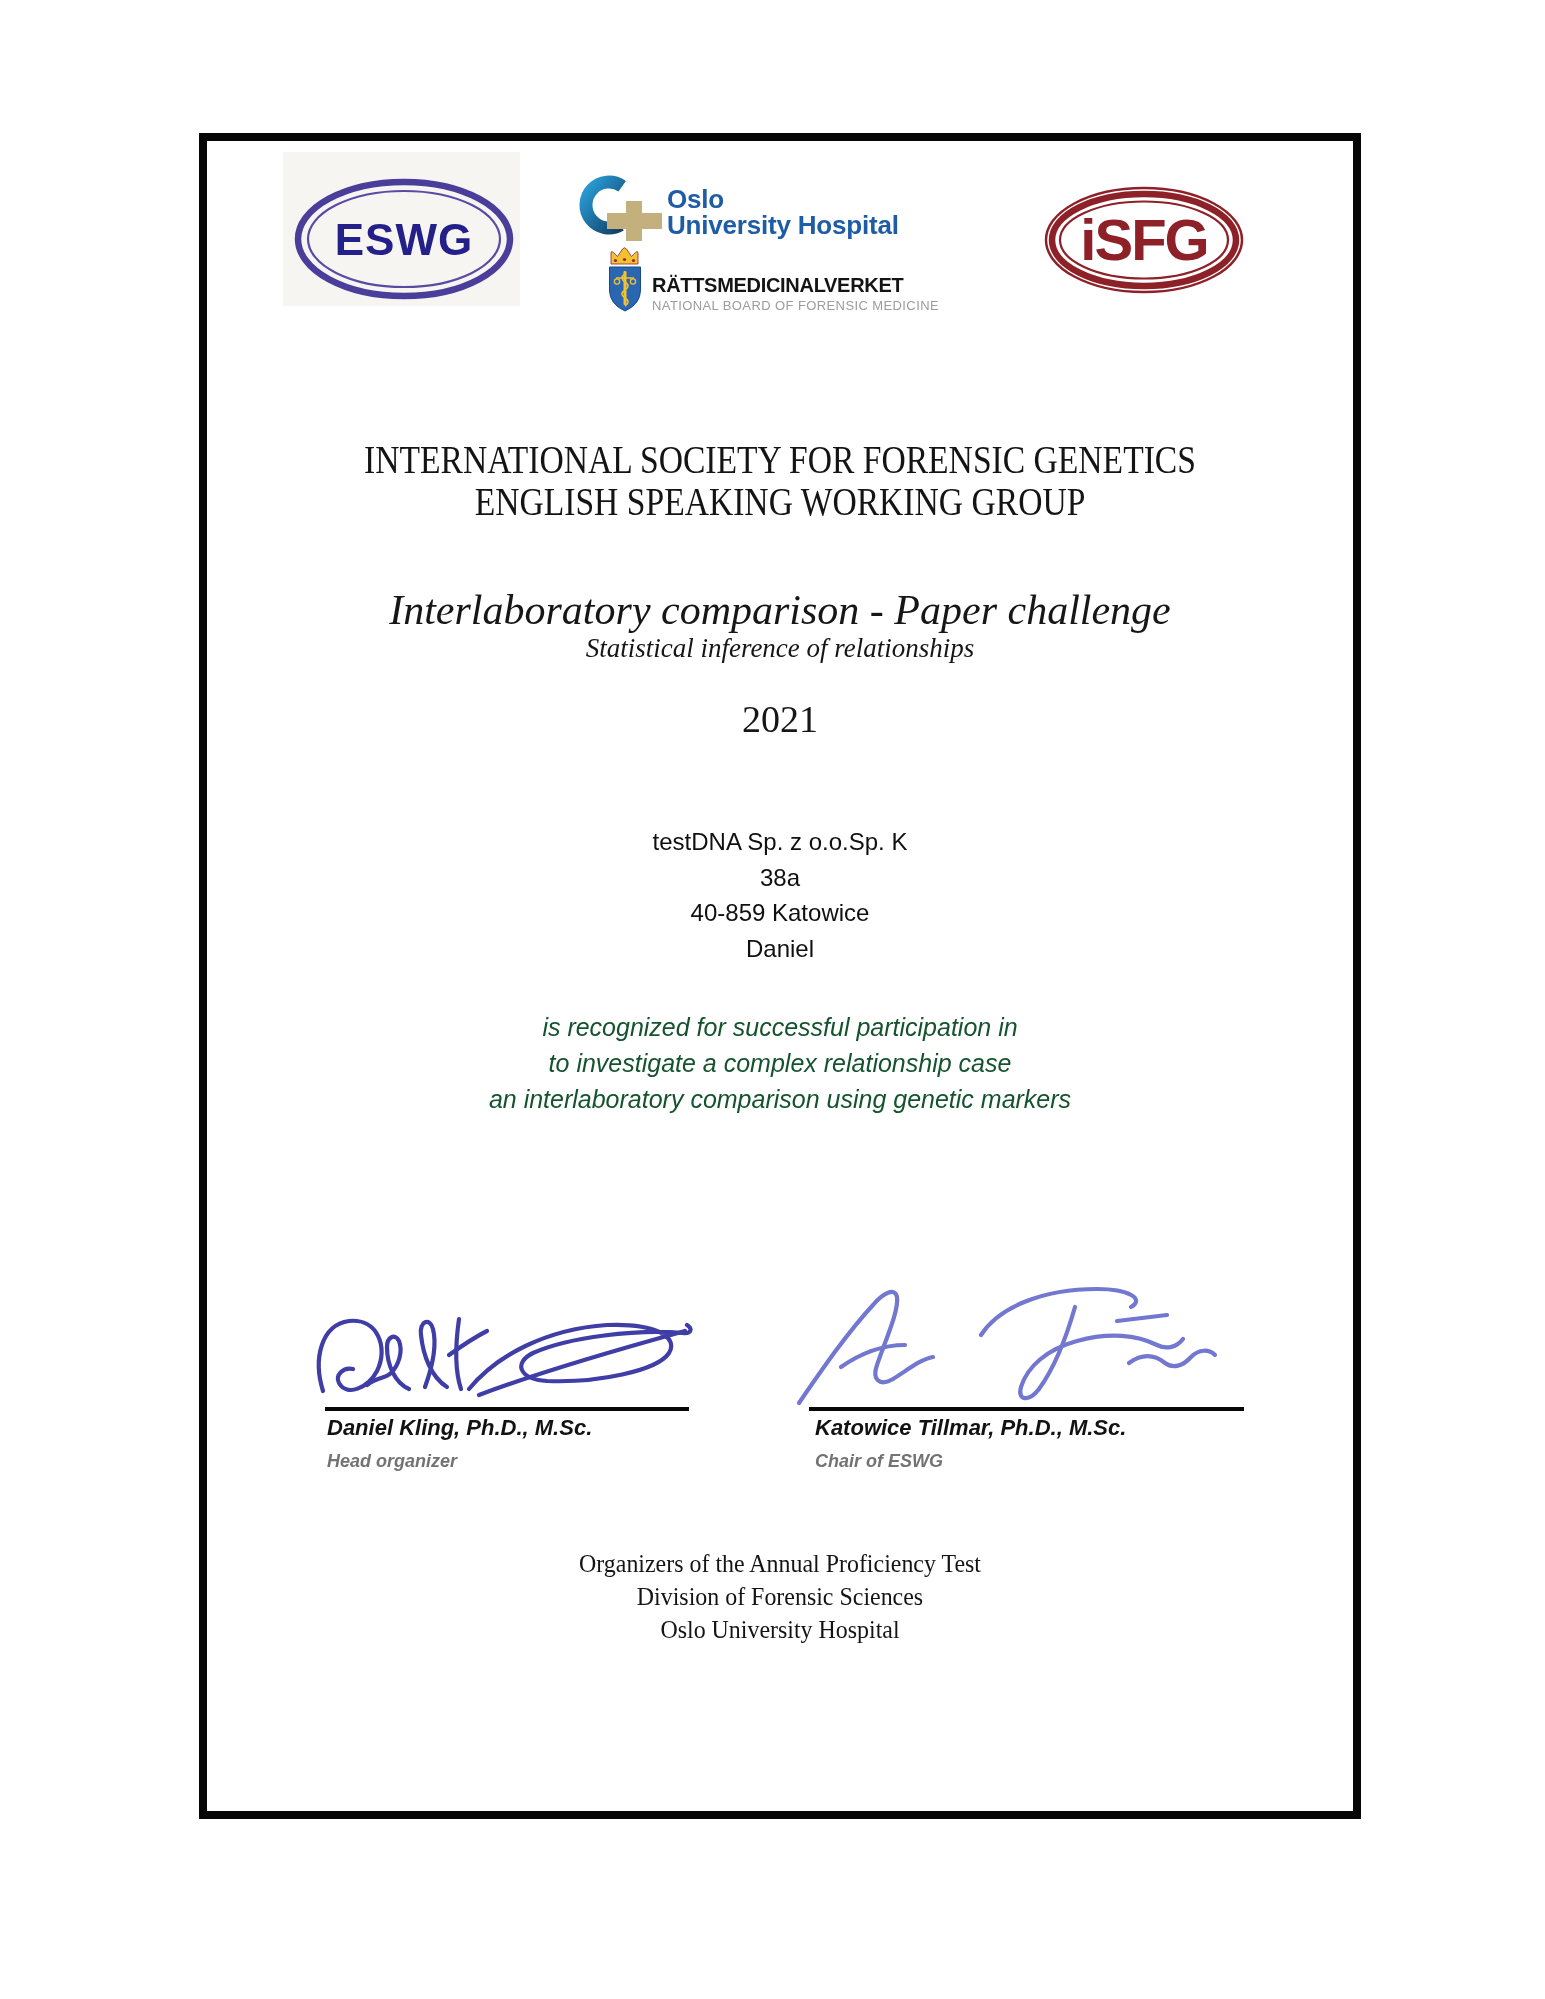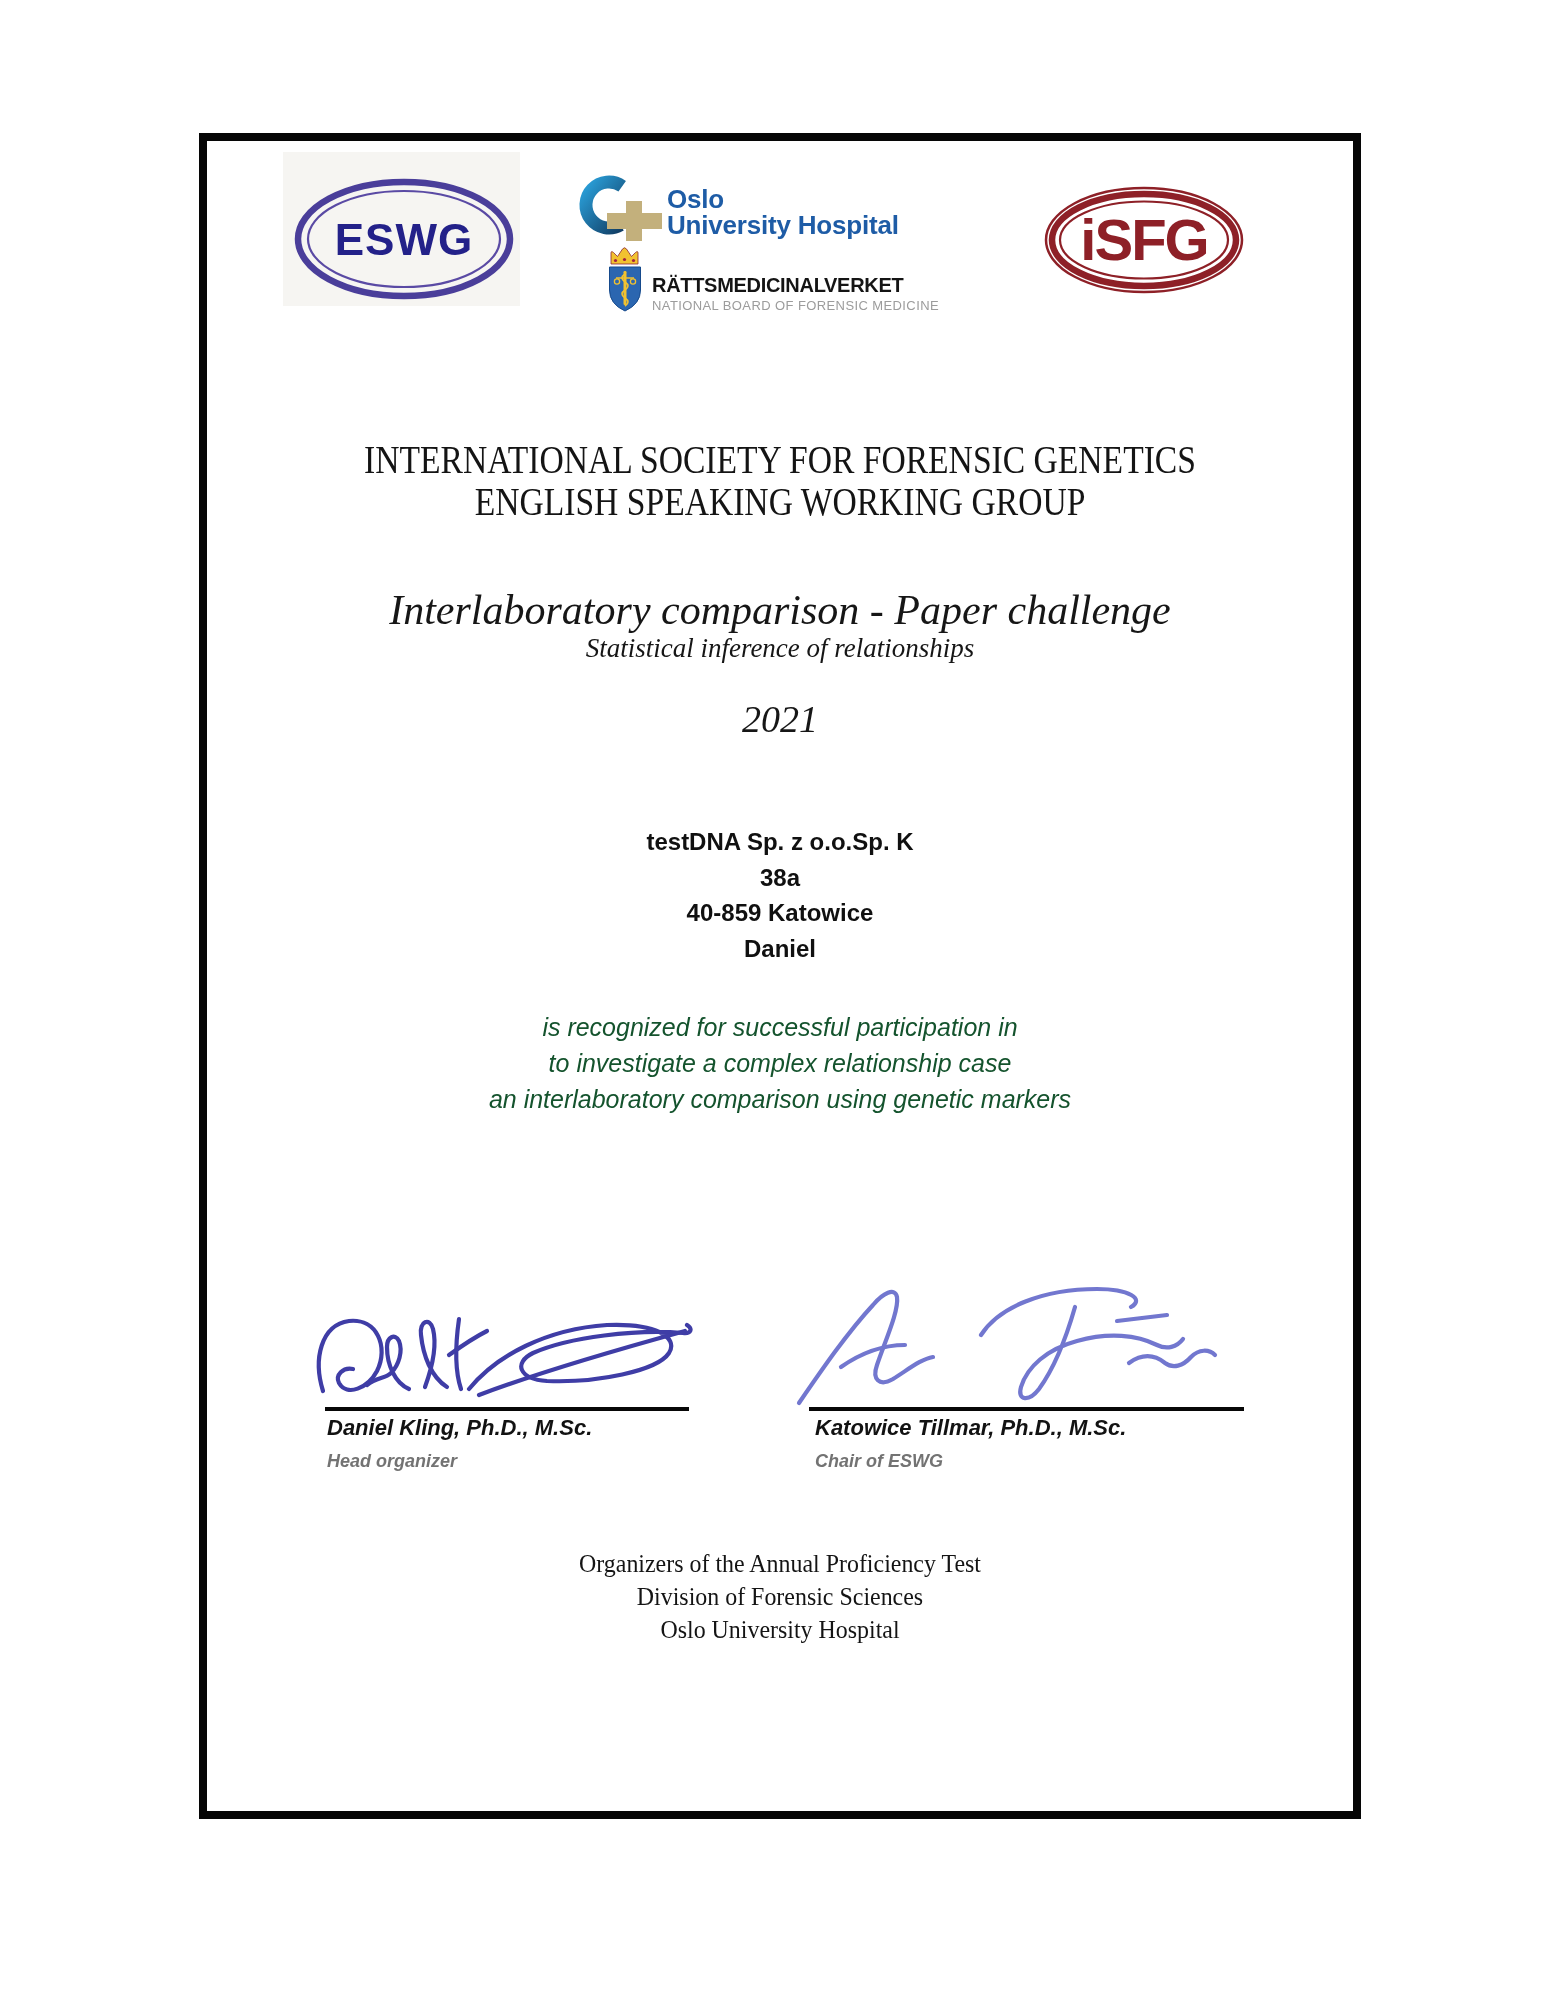--- a/index.html
+++ b/index.html
@@ -21,25 +21,25 @@
   .rmv-title{font-size:20px;font-weight:700;color:#141414;letter-spacing:-0.3px;line-height:22px;}
   .rmv-sub{font-size:13px;color:#9c9c9c;letter-spacing:0.4px;line-height:14px;margin-top:3px;}
   .isfg-svg{left:836px;top:44px;}
 
   
   .org-title{top:298px;font-family:"Liberation Serif", serif;font-size:40px;line-height:41.5px;
              color:#141414;transform:scaleX(0.84);transform-origin:center;white-space:nowrap;}
   .challenge{top:449px;font-family:"Liberation Serif", serif;font-style:italic;color:#161616;}
   .challenge-main{font-size:42px;line-height:40px;}
   .challenge-sub{font-size:27px;line-height:36px;}
-  .year{top:556px;font-family:"Liberation Serif", serif;font-style:italic;
+  .year{top:556px;font-family:"Liberation Serif", serif;
         font-size:38px;line-height:44px;color:#161616;}
 
   
-  .recipient{top:683px;font-size:24px;line-height:35.5px;font-weight:700;color:#101010;}
+  .recipient{top:683px;font-size:24px;line-height:35.5px;font-weight:400;color:#101010;}
   .recognition{top:868px;font-size:25px;line-height:36px;font-style:italic;color:#14532d;}
 
   
   .sig-line{height:4px;background:#070707;top:1266px;}
   .sig-line.left{left:118px;width:364px;}
   .sig-line.right{left:602px;width:435px;}
   .sig-name{font-size:22px;font-style:italic;font-weight:600;color:#121212;line-height:26px;}
   .sig-role{font-size:18px;font-style:italic;font-weight:700;color:#737373;line-height:26px;}
   .sig-svg-left{left:100px;top:1162px;}
   .sig-svg-right{left:578px;top:1130px;}

